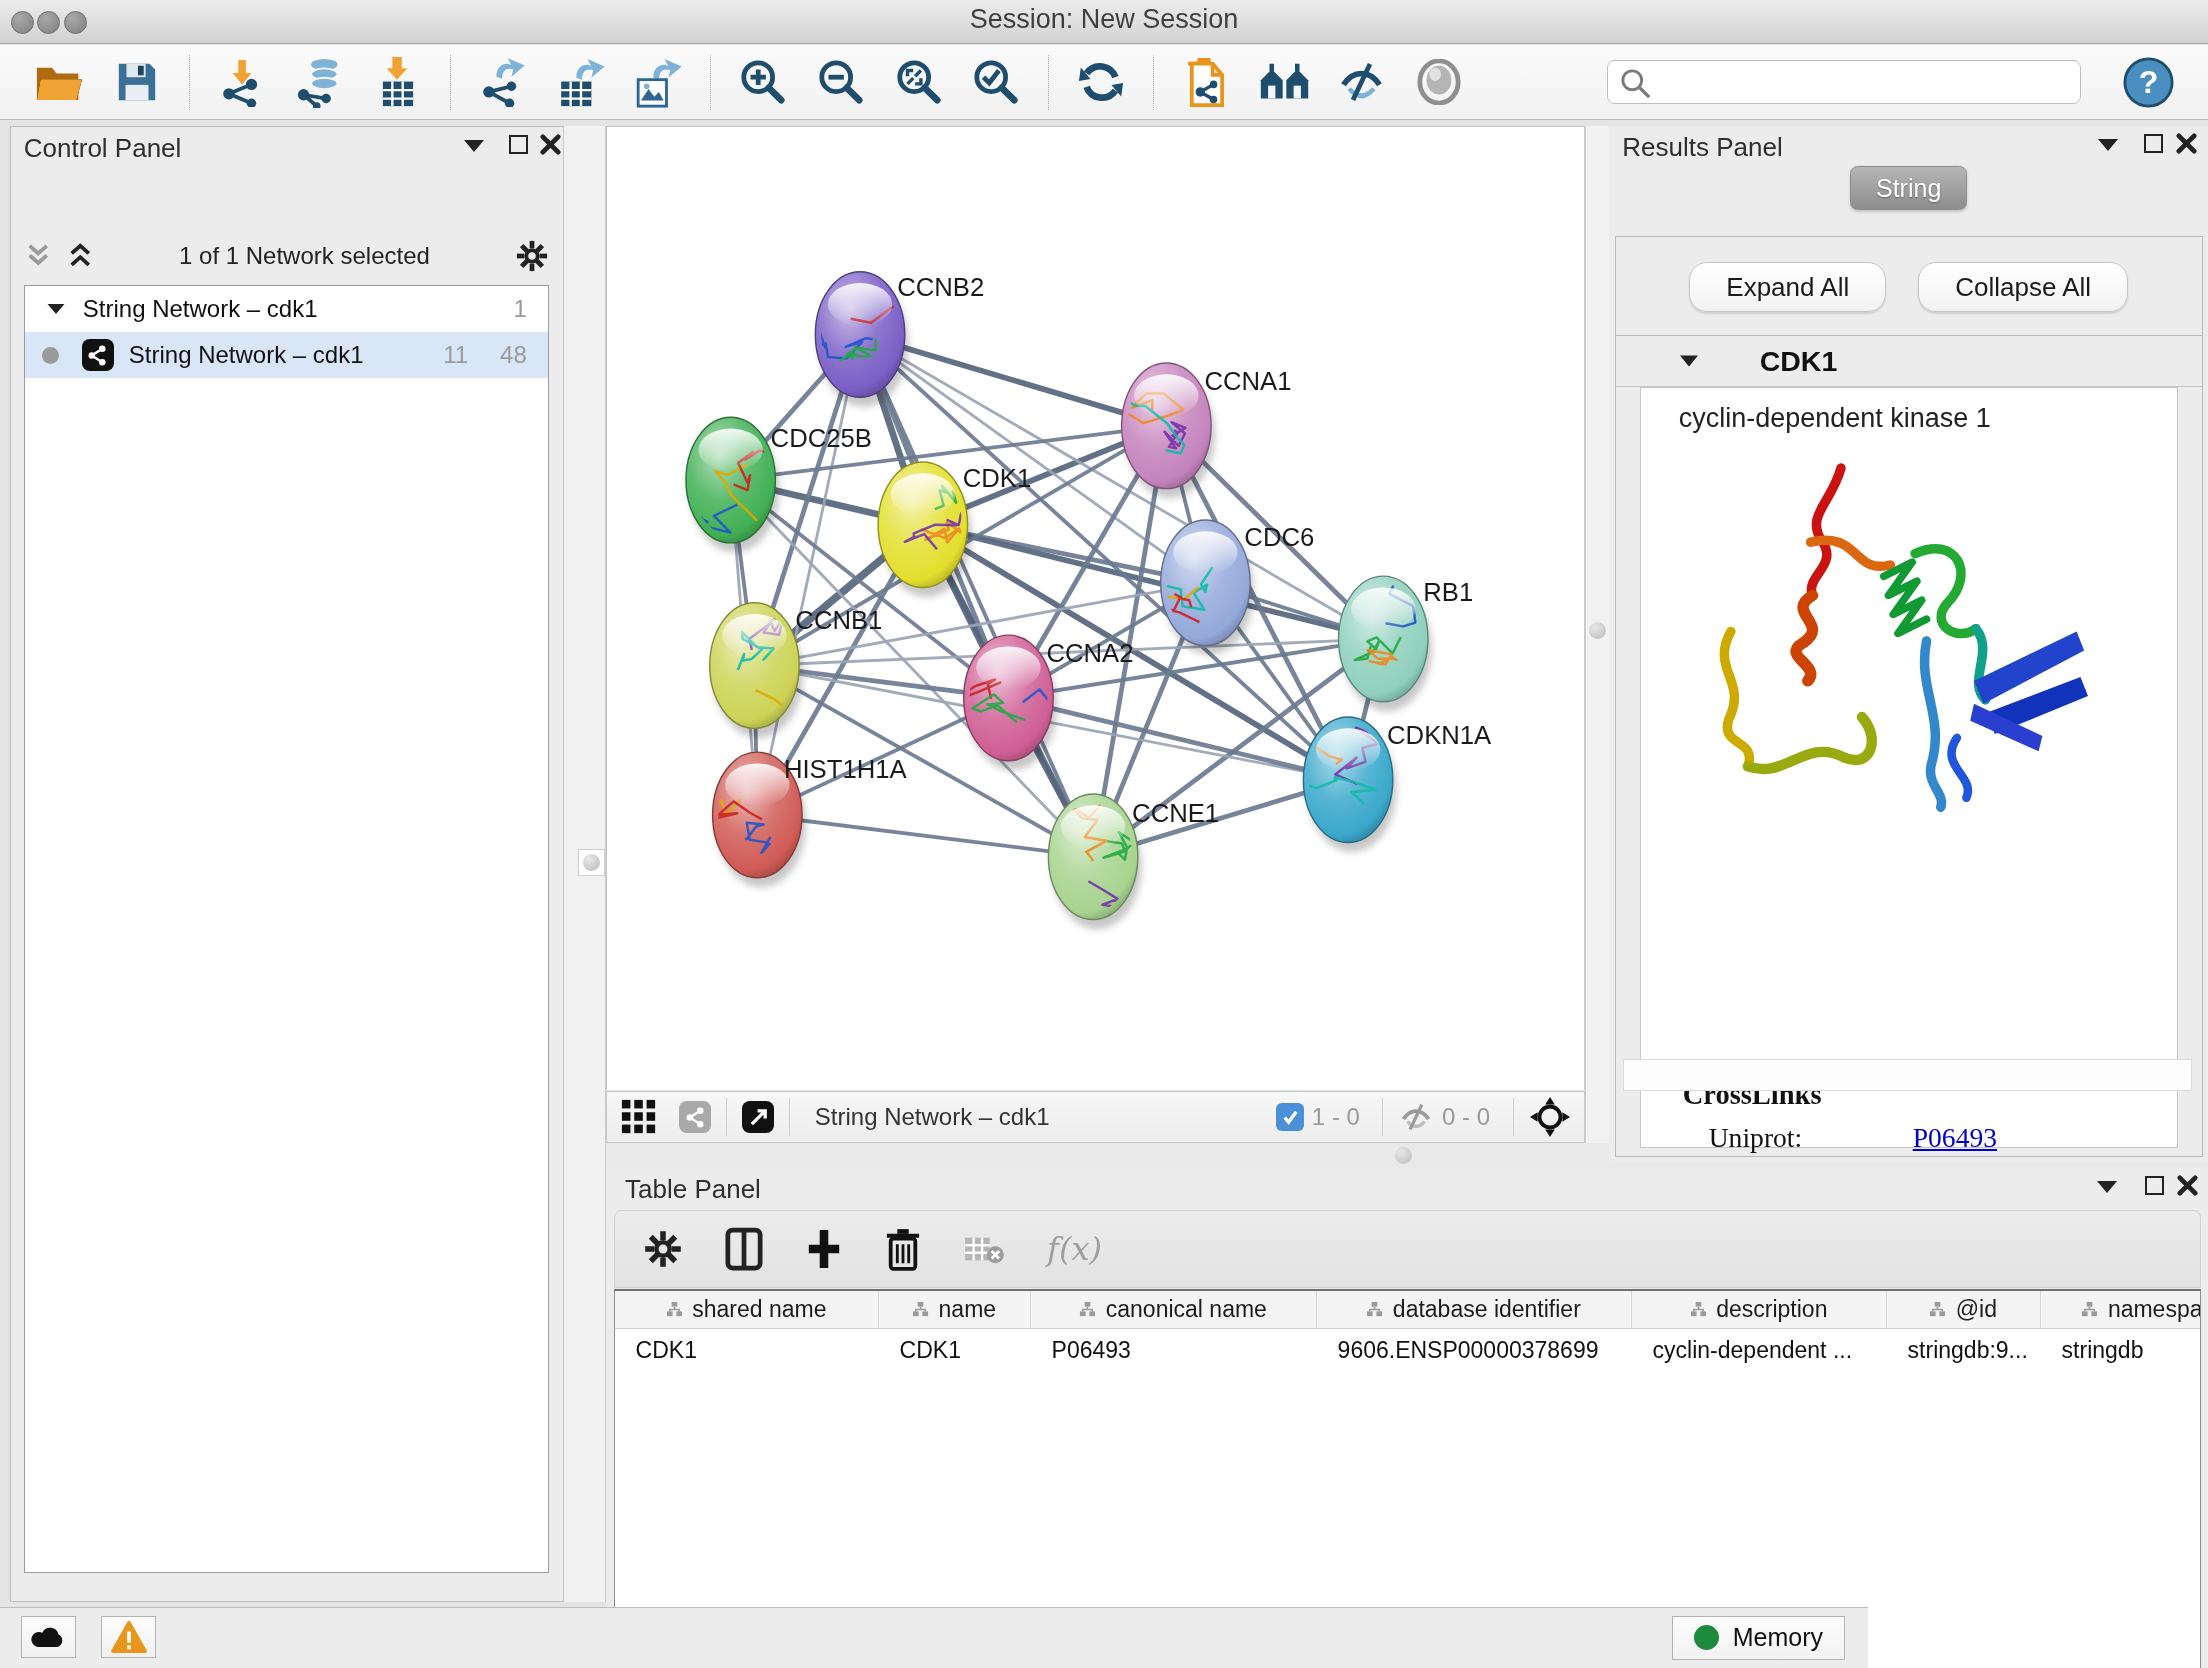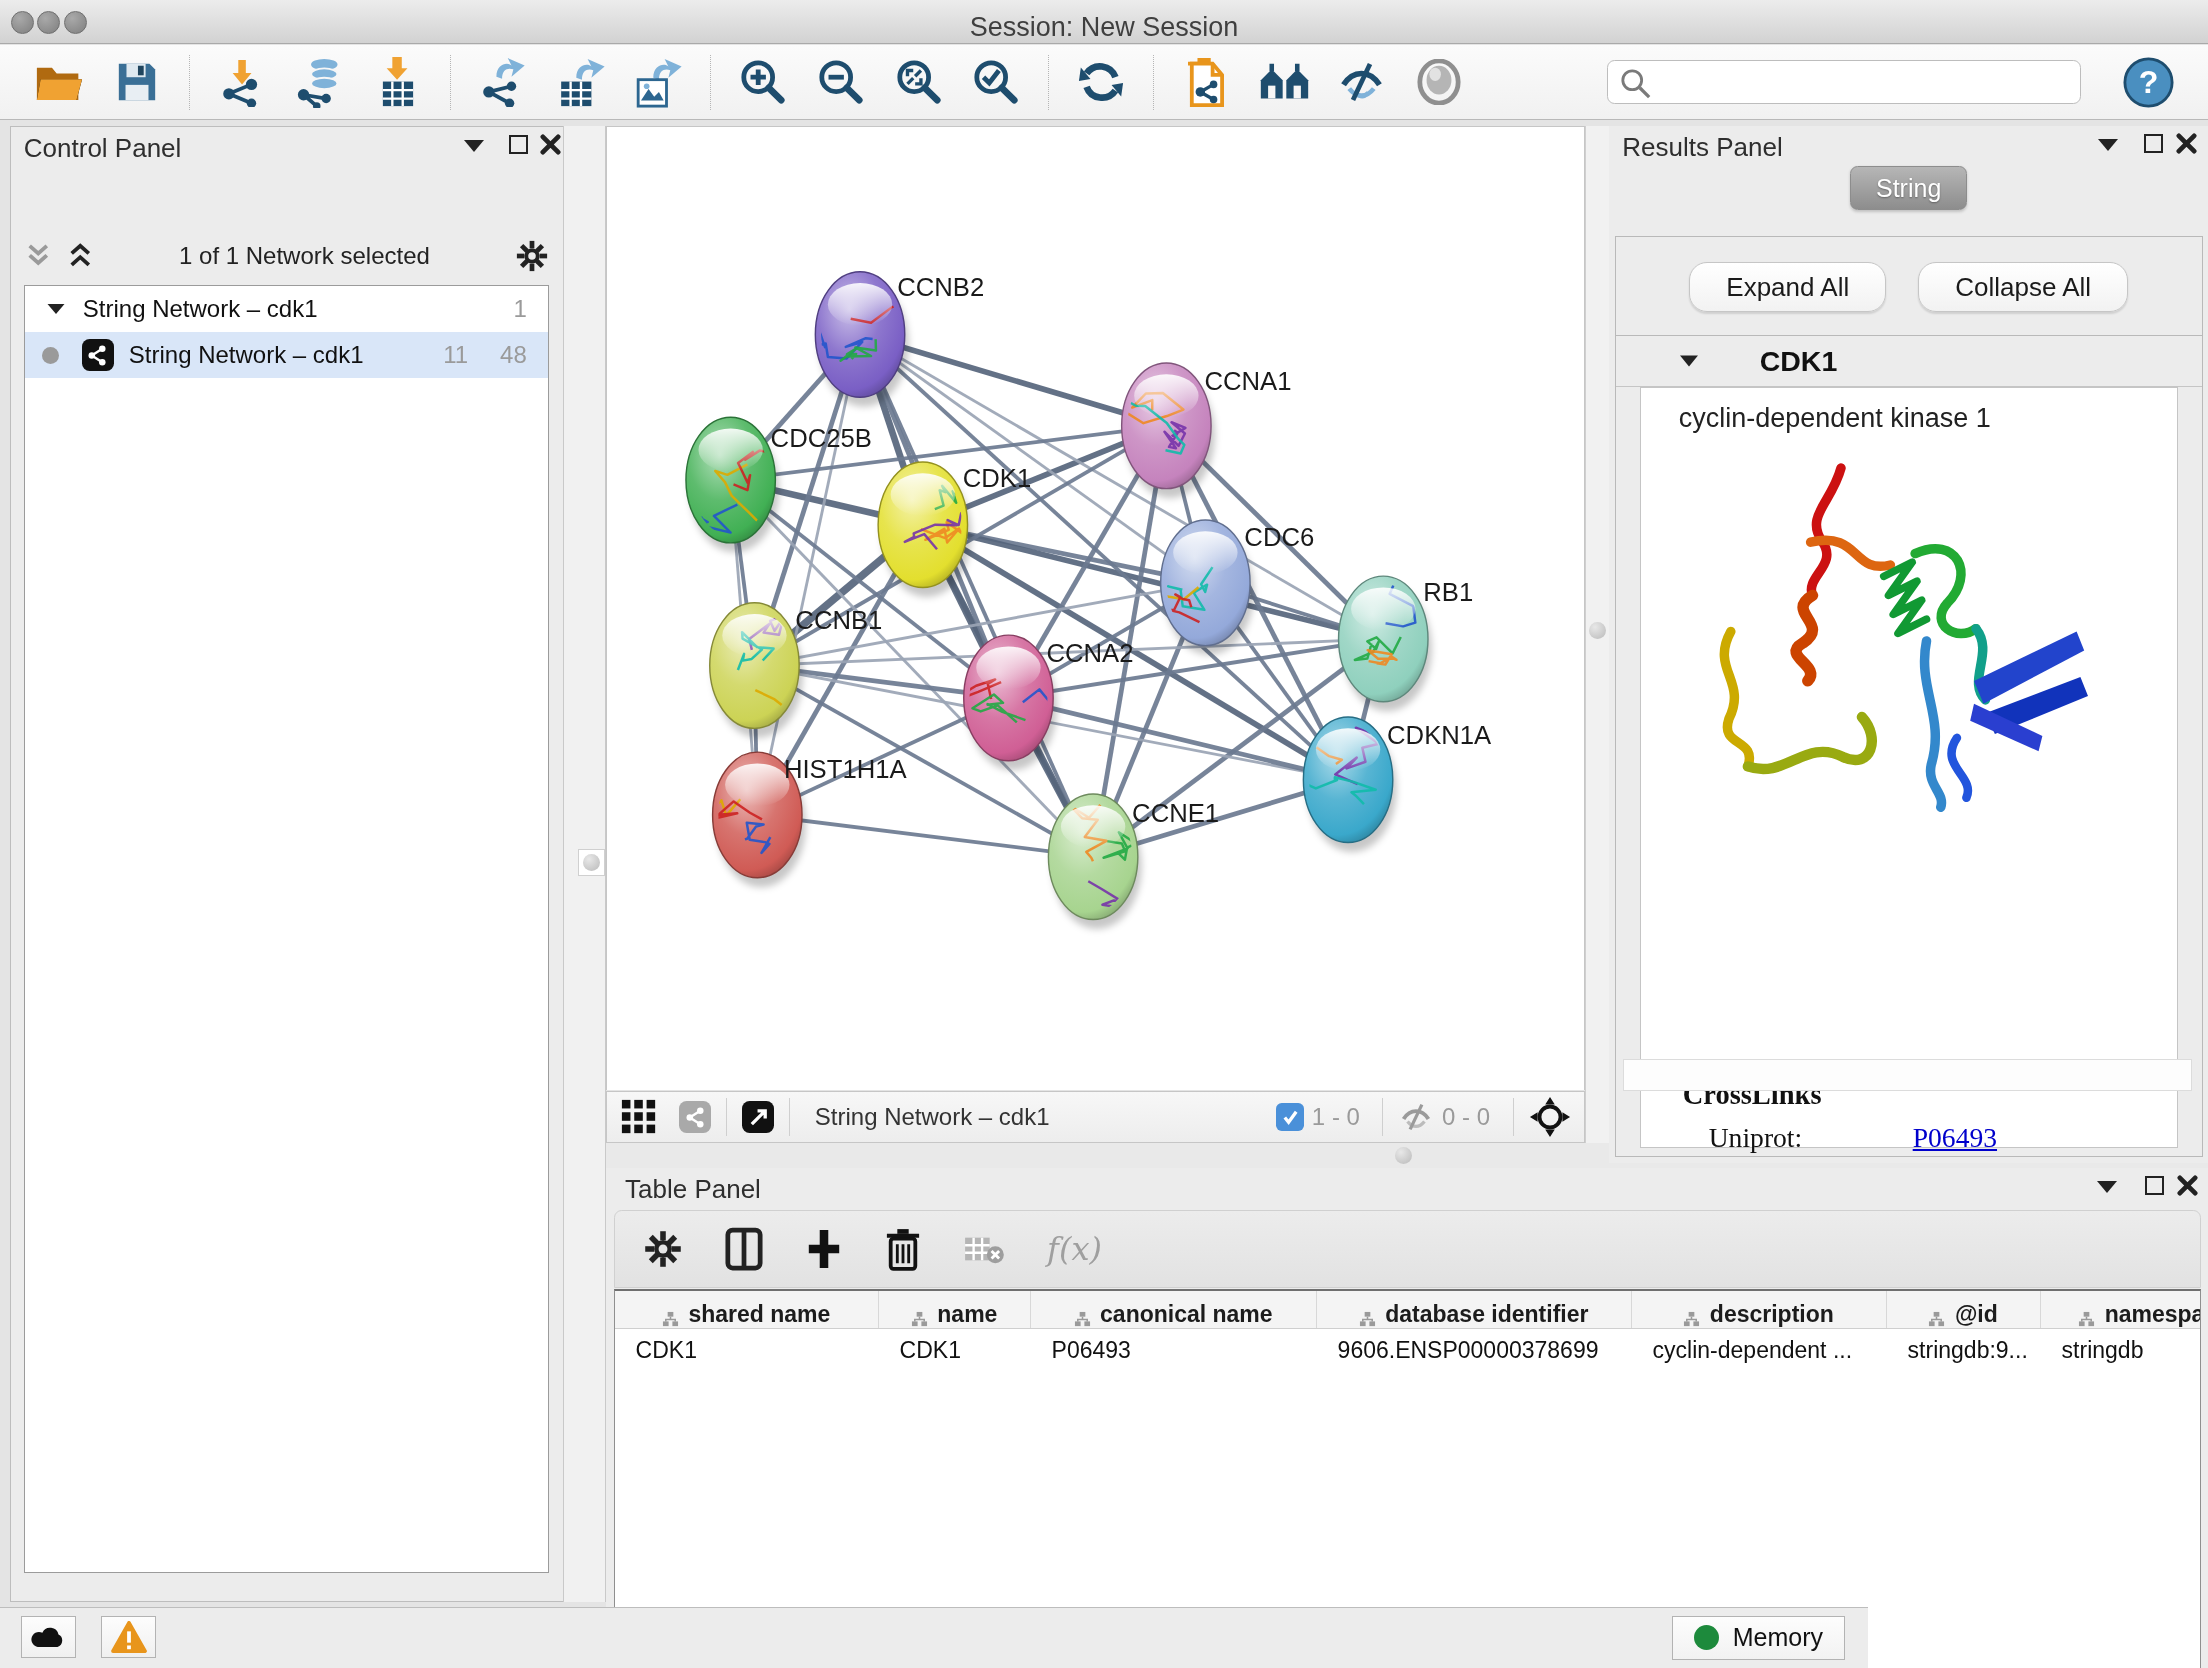--- a/index.html
+++ b/index.html
@@ -5,21 +5,21 @@
   * { margin:0; padding:0; box-sizing:border-box; }
   html,body { width:2208px; height:1668px; overflow:hidden;
     font-family:"Liberation Sans", sans-serif; background:#e4e4e4; }
   .abs { position:absolute; }
 
   
   #titlebar { position:absolute; left:0; top:0; width:2208px; height:44px;
     background:linear-gradient(#ececec,#d2d2d2); border-bottom:1px solid #a9a9a9; }
   .traffic { position:absolute; top:10.5px; width:23px; height:23px; border-radius:50%;
     background:radial-gradient(circle at 35% 30%, #a9a9a9, #7f7f7f); border:1px solid #6f6f6f; }
-  #win-title { position:absolute; top:12px; width:100%; text-align:center;
+  #win-title { position:absolute; top:4px; width:100%; text-align:center;
     font-size:27px; color:#3f3f3f; }
 
   
   #toolbar { position:absolute; left:0; top:45px; width:2208px; height:75px;
     background:linear-gradient(#fbfbfb,#f1f1f1); border-bottom:1px solid #b8b8b8;
     display:flex; align-items:center; padding:0 21px; }
   .tb-btn { width:51px; height:51px; margin:0 13.3px; display:flex; align-items:center;
     justify-content:center; flex:0 0 auto; }
   .tb-sep { width:0; height:55px; border-left:1.9px dotted #b5b5b5; margin:0 13.3px; flex:0 0 auto; }
   #search-wrap { position:relative; margin-left:auto; margin-right:28.5px; flex:0 0 auto; }
@@ -109,22 +109,22 @@
     border:1px solid #dcdcdc; }
 
   
   #tp-toolbar { position:absolute; left:7.6px; top:42px; width:1587px; height:78px;
     background:linear-gradient(#ececec,#e2e2e2); border:1px solid #d0d0d0; border-radius:7.6px 7.6px 0 0;
     display:flex; align-items:center; padding-left:28.5px; gap:42px; }
   #fx-label { font-family:"DejaVu Serif", serif; font-style:italic; font-size:32px; color:#9f9f9f; }
   #tp-table { position:absolute; left:7.6px; top:121px; width:1587px; height:480px; background:#fff;
     border:1.9px solid #8f8f8f; border-top:2.9px solid #6f6f6f; overflow:hidden; }
   #tp-header { display:flex; height:38px; background:#f4f4f4; border-bottom:1px solid #cfcfcf; }
-  .th { display:flex; align-items:flex-end; justify-content:center; gap:9.5px; font-size:23px;
-    color:#1c1c1c; border-right:1px solid #d8d8d8; flex:0 0 auto; overflow:hidden; white-space:nowrap;font-weight:bold; }
+  .th { display:flex; align-items:center; justify-content:center; gap:9.5px; font-size:23px;
+    color:#1c1c1c; border-right:1px solid #d8d8d8; flex:0 0 auto; overflow:hidden; white-space:nowrap; }
   #tp-row { display:flex; height:42px; align-items:center; }
   .td { font-size:23px; color:#111; padding-left:21px; flex:0 0 auto; overflow:hidden; white-space:nowrap; }
 
   
   #statusbar { position:absolute; left:0; top:1607px; width:1868px; height:61px;
     background:#ececec; border-top:1px solid #bdbdbd; }
   .sb-btn { position:absolute; top:7.6px; width:55px; height:42px; background:linear-gradient(#fdfdfd,#f0f0f0);
     border:1.9px solid #b3b3b3; display:flex; align-items:center; justify-content:center; }
   #memory-btn { position:absolute; right:23px; top:7.6px; height:44px; background:linear-gradient(#fdfdfd,#f2f2f2);
     border:1.9px solid #b3b3b3; display:flex; align-items:center; gap:13.3px; padding:0 21px; }

